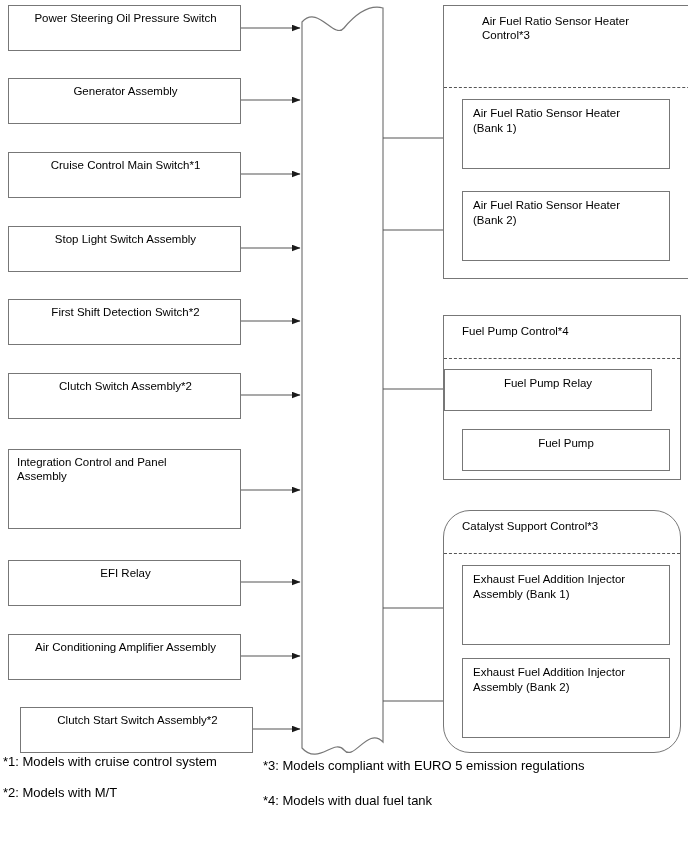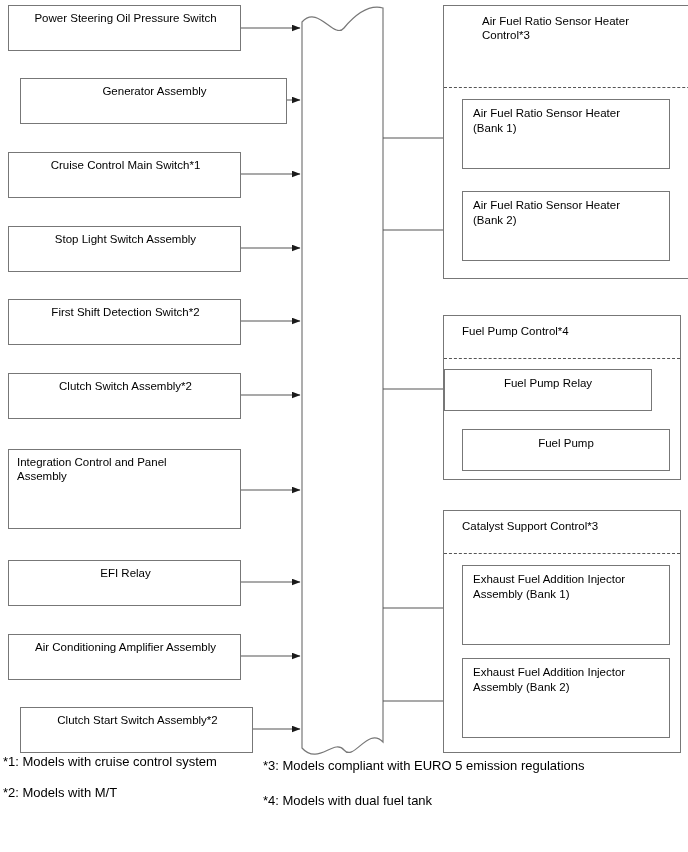--- a/index.html
+++ b/index.html
@@ -147,21 +147,21 @@
 
     <g stroke="#1a1a1a" stroke-width="1.3" fill="none">
       <line x1="560" y1="410" x2="560" y2="426" marker-end="url(#arrowhead)"></line>
     </g>
   </svg>
 
   <div class="box in-box" style="left:8px; top:5px; width:233px; height:46px;">
     <span class="label">Power Steering Oil Pressure Switch</span>
   </div>
 
-  <div class="box in-box" style="left:20px; top:78px; width:267px; height:46px;">
+  <div class="box in-box" style="left:8px; top:78px; width:233px; height:46px;">
     <span class="label">Generator Assembly</span>
   </div>
 
   <div class="box in-box" style="left:8px; top:152px; width:233px; height:46px;">
     <span class="label">Cruise Control Main Switch*1</span>
   </div>
 
   <div class="box in-box" style="left:8px; top:226px; width:233px; height:46px;">
     <span class="label">Stop Light Switch Assembly</span>
   </div>
@@ -213,21 +213,21 @@
 
     <div class="sub-box" style="left:0; top:53px; width:208px; height:42px;">
       <span class="label centered">Fuel Pump Relay</span>
     </div>
 
     <div class="sub-box" style="left:18px; top:113px; width:208px; height:42px;">
       <span class="label centered">Fuel Pump</span>
     </div>
   </div>
 
-  <div class="group" style="left:443px; top:510px; width:238px; height:243px;">
+  <div class="group" style="left:443px; top:510px; width:238px; height:243px;border-radius:27px;">
     <span class="group-title">Catalyst Support Control*3</span>
     <div class="divider" style="top:42px;"></div>
 
     <div class="sub-box" style="left:18px; top:54px; width:208px; height:80px;">
       <span class="label">Exhaust Fuel Addition Injector
 Assembly (Bank 1)</span>
     </div>
 
     <div class="sub-box" style="left:18px; top:147px; width:208px; height:80px;">
       <span class="label">Exhaust Fuel Addition Injector

